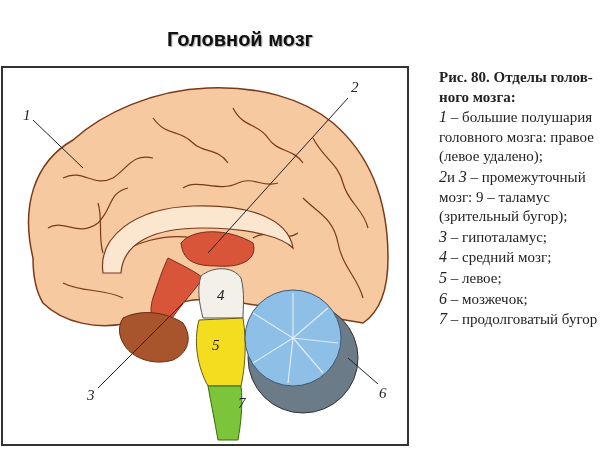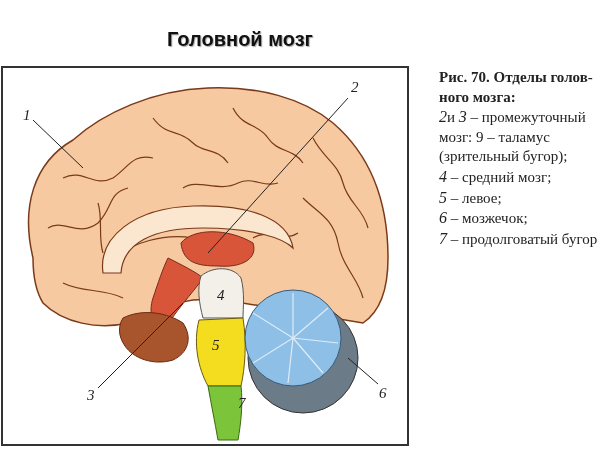--- a/index.html
+++ b/index.html
@@ -86,19 +86,21 @@
     <text class="lbl" x="348" y="24">2</text>
     <text class="lbl" x="84" y="332">3</text>
     <text class="lbl" x="214" y="232">4</text>
     <text class="lbl" x="209" y="282">5</text>
     <text class="lbl" x="376" y="330">6</text>
     <text class="lbl" x="235" y="340">7</text>
   </svg>
 </div>
 
 <div class="caption">
-  <div class="head">Рис. 70. Отделы голов-ного мозга:</div>
+  <div class="head">Рис. 80. Отделы голов-ного мозга:</div>
+  <div><span class="num">1</span><span> – большие полушария головного мозга: правое (левое удалено);</span></div>
   <div><span class="num">2</span><span>и </span><span class="num">3</span><span> – промежуточный мозг: 9 – таламус (зрительный бугор);</span></div>
+  <div><span class="num">3</span><span> – гипоталамус;</span></div>
   <div><span class="num">4</span><span> – средний мозг;</span></div>
   <div><span class="num">5</span><span> – левое;</span></div>
   <div><span class="num">6</span><span> – мозжечок;</span></div>
   <div><span class="num">7</span><span> – продолговатый бугор</span></div>
 </div>
 
 </body></html>

